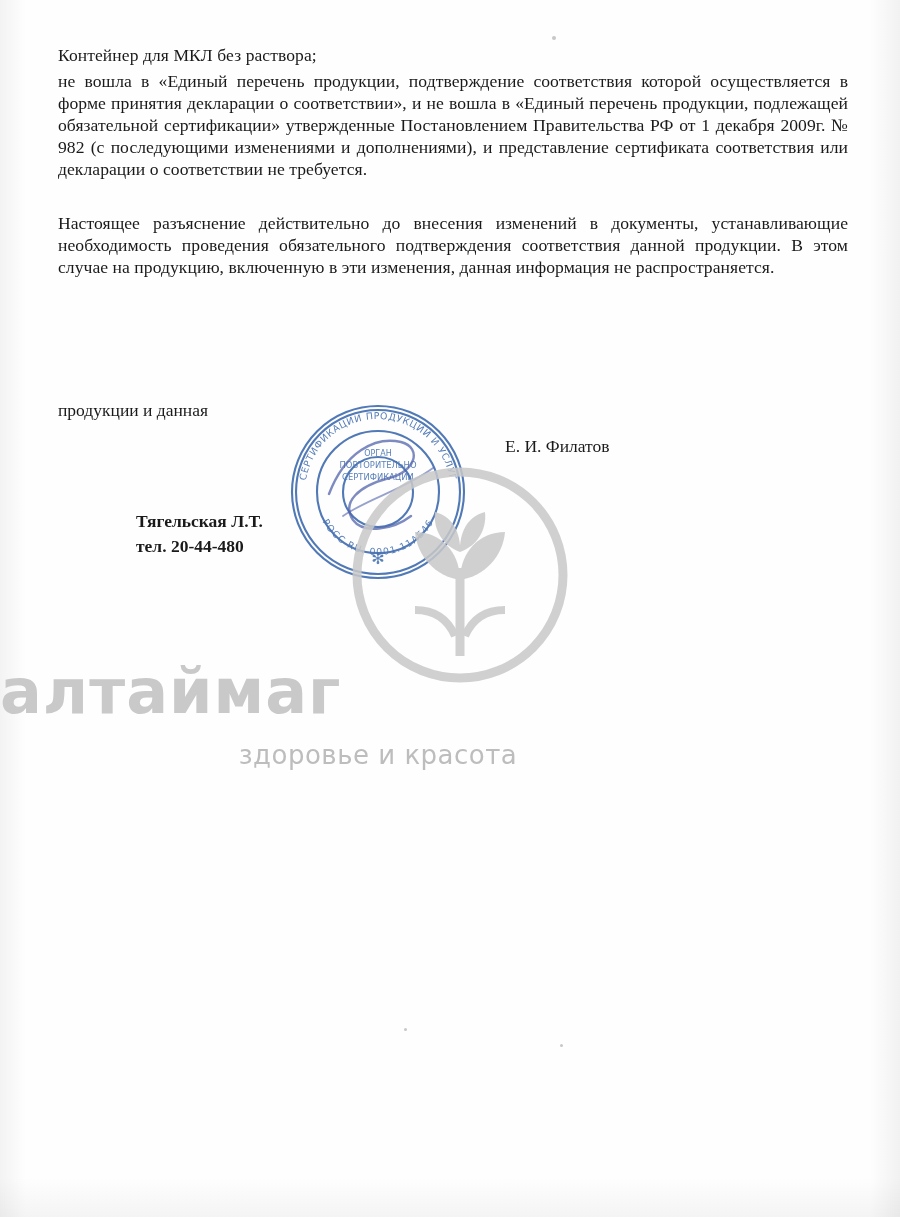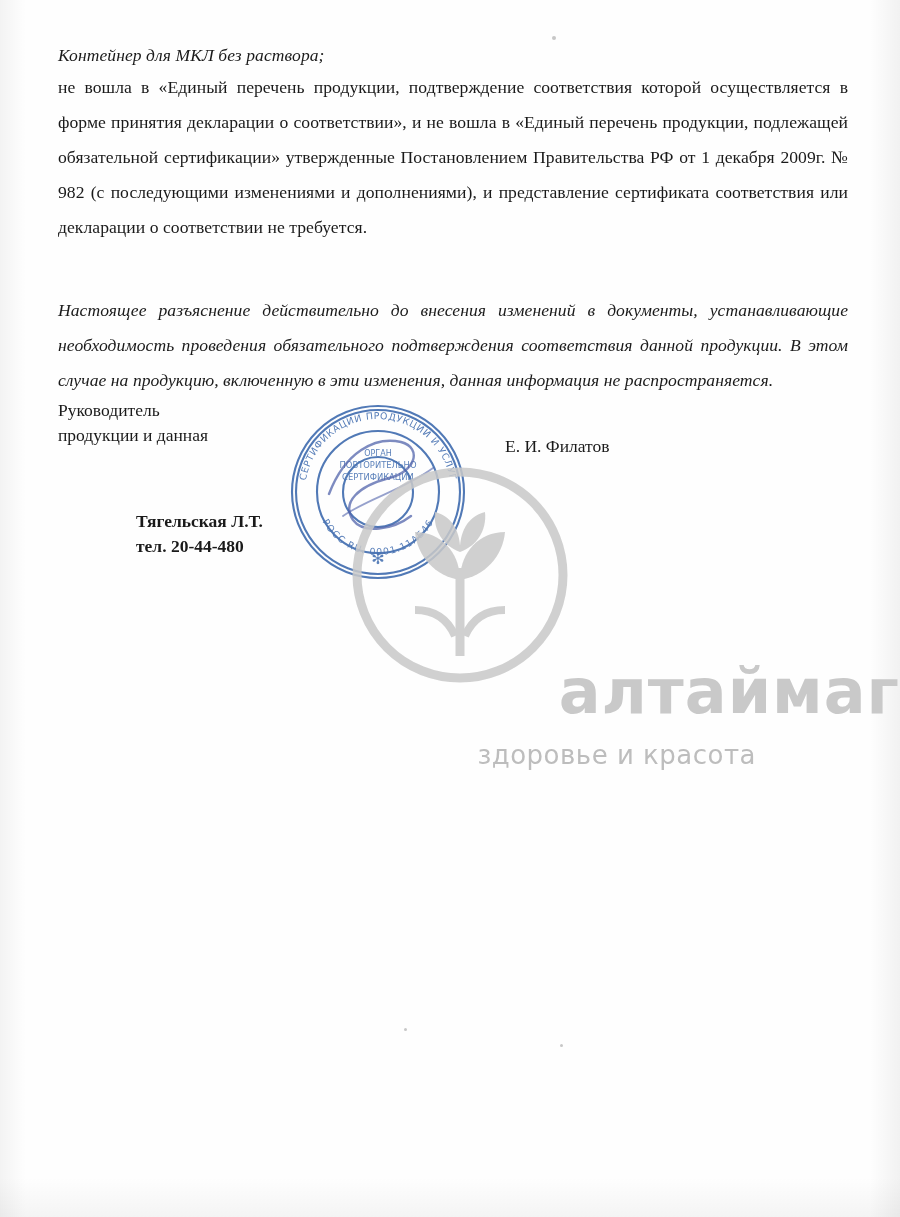--- a/index.html
+++ b/index.html
@@ -46,31 +46,30 @@
     position: absolute;
     left: 58px;
     top: 42px;
     width: 790px;
   }
 
   .list-line {
     font-size: 17.5px;
     line-height: 26px;
     letter-spacing: 0.1px;
-    font-style: italic;
   }
 
   .para {
     font-size: 17.6px;
-    line-height: 35px;
+    line-height: 22px;
     text-align: justify;
     letter-spacing: 0.05px;
   }
   .para-1 { margin-top: 2px; width: 790px; }
-  .para-2 { margin-top: 48px; width: 790px; font-style: italic; }
+  .para-2 { margin-top: 32px; width: 790px; }
 
   .sig-block {
     position: absolute;
     left: 58px;
     top: 398px;
     font-size: 17.5px;
     line-height: 25px;
   }
   .sig-name {
     position: absolute;
@@ -116,33 +115,33 @@
     top: 30px;
     width: 230px;
     height: 230px;
     opacity: 0.85;
   }
   .wm-title {
     position: absolute;
     left: 0;
     top: 225px;
     width: 900px;
-    text-align: right;
+    text-align: left;
     font-family: "DejaVu Sans", "Liberation Sans", sans-serif;
     font-weight: bold;
     font-size: 62px;
     letter-spacing: 1px;
     color: #c9c9c9;
   }
   .wm-sub {
     position: absolute;
     left: 0;
     top: 310px;
     width: 756px;
-    text-align: right;
+    text-align: center;
     font-family: "DejaVu Sans", "Liberation Sans", sans-serif;
     font-size: 26px;
     letter-spacing: 0.5px;
     color: #bdbdbd;
   }
 
   .speck {
     position: absolute;
     background: #c7c7c7;
     border-radius: 50%;
@@ -162,21 +161,20 @@
   <div class="speck" style="left:560px;top:1044px;width:3px;height:3px;"></div>
 
   <div class="doc-body">
     <div class="list-line">Контейнер для МКЛ без раствора;</div>
 
     <div class="para para-1">не вошла в «Единый перечень продукции, подтверждение соответствия которой осуществляется в форме принятия декларации о соответствии», и не вошла в «Единый перечень продукции, подлежащей обязательной сертификации» утвержденные Постановлением Правительства РФ от 1 декабря 2009г. № 982 (с последующими изменениями и дополнениями), и представление сертификата соответствия или декларации о соответствии не требуется.</div>
     <div class="para para-2">Настоящее разъяснение действительно до внесения изменений в документы, устанавливающие необходимость проведения обязательного подтверждения соответствия данной продукции. В этом случае на продукцию, включенную в эти изменения, данная информация не распространяется.</div>
   </div>
 
   <div class="sig-block">
-    <div>Руководитель</div>
     <div>продукции и данная</div>
   </div>
 
   <div class="sig-name">Е. И. Филатов</div>
 
   <div class="contact-block">
     <div>Тягельская Л.Т.</div>
     <div>тел. 20-44-480</div>
   </div>
 

